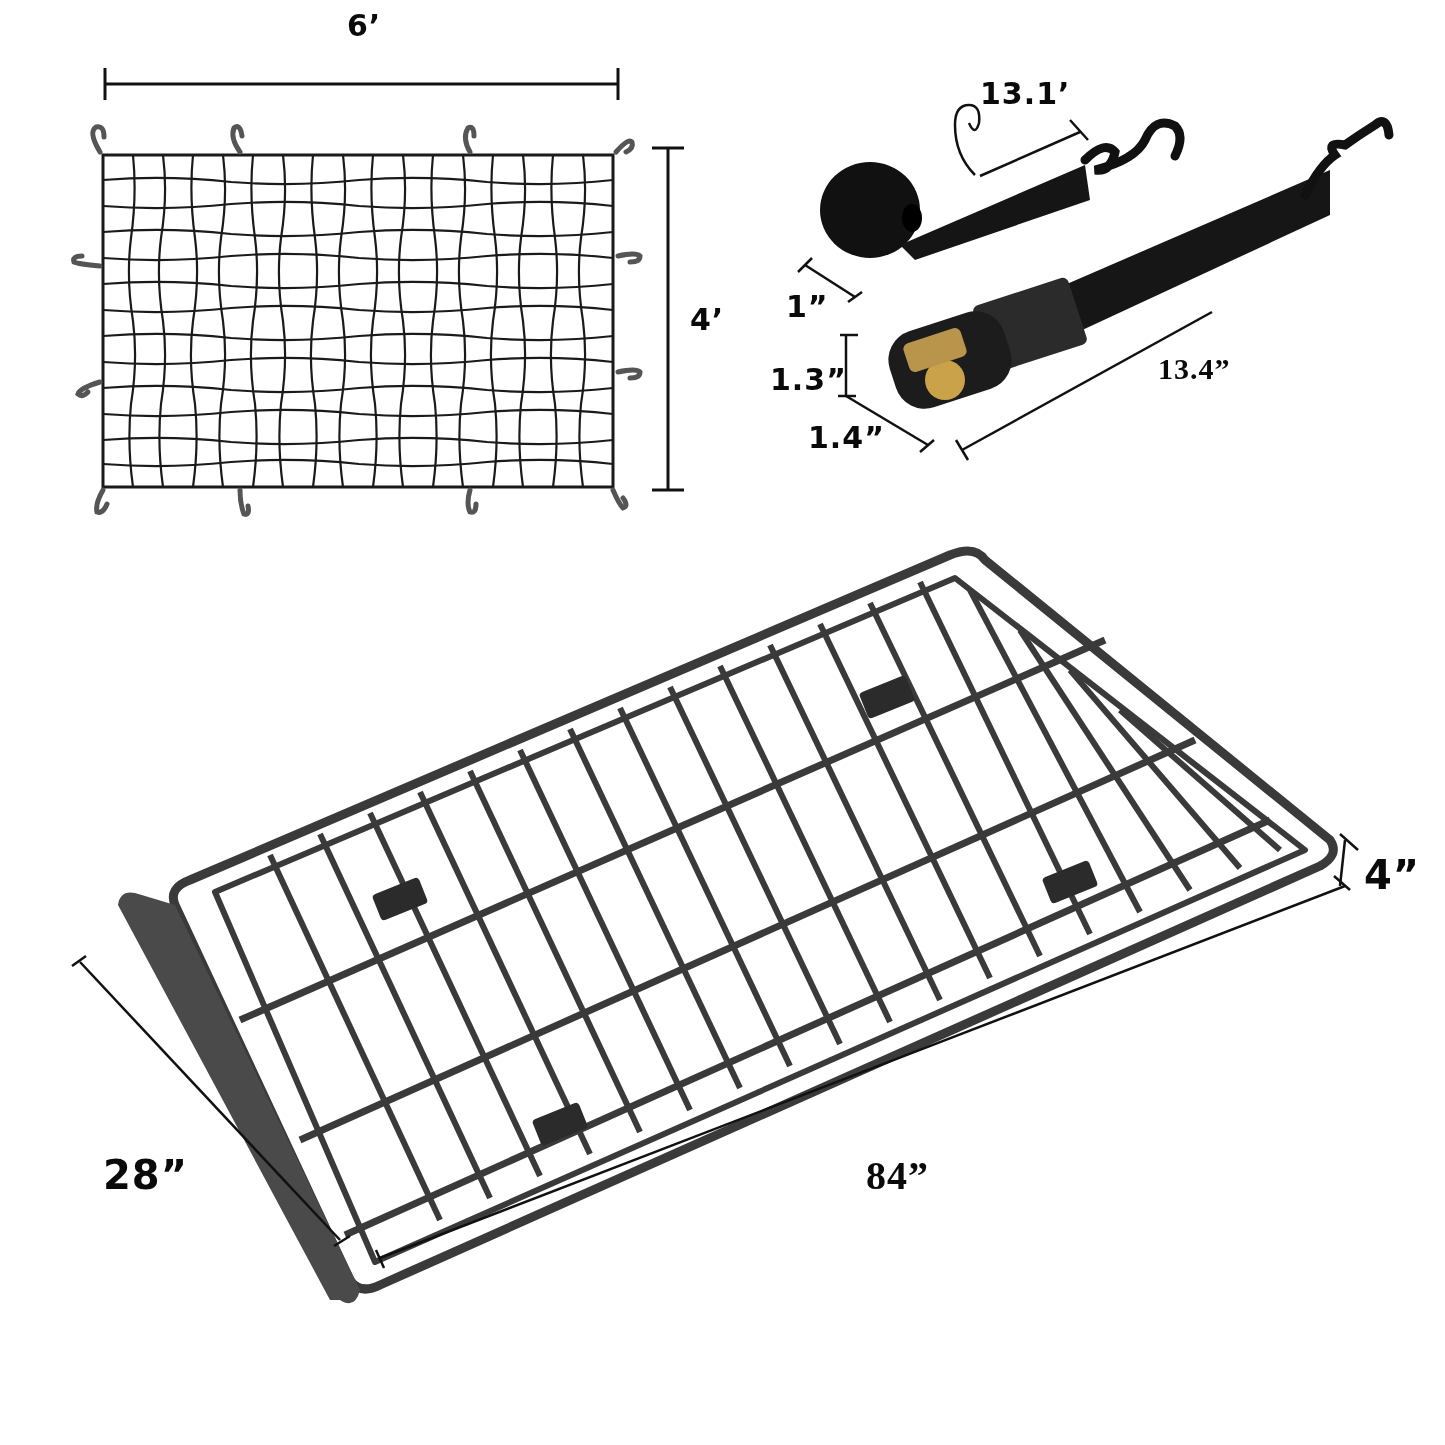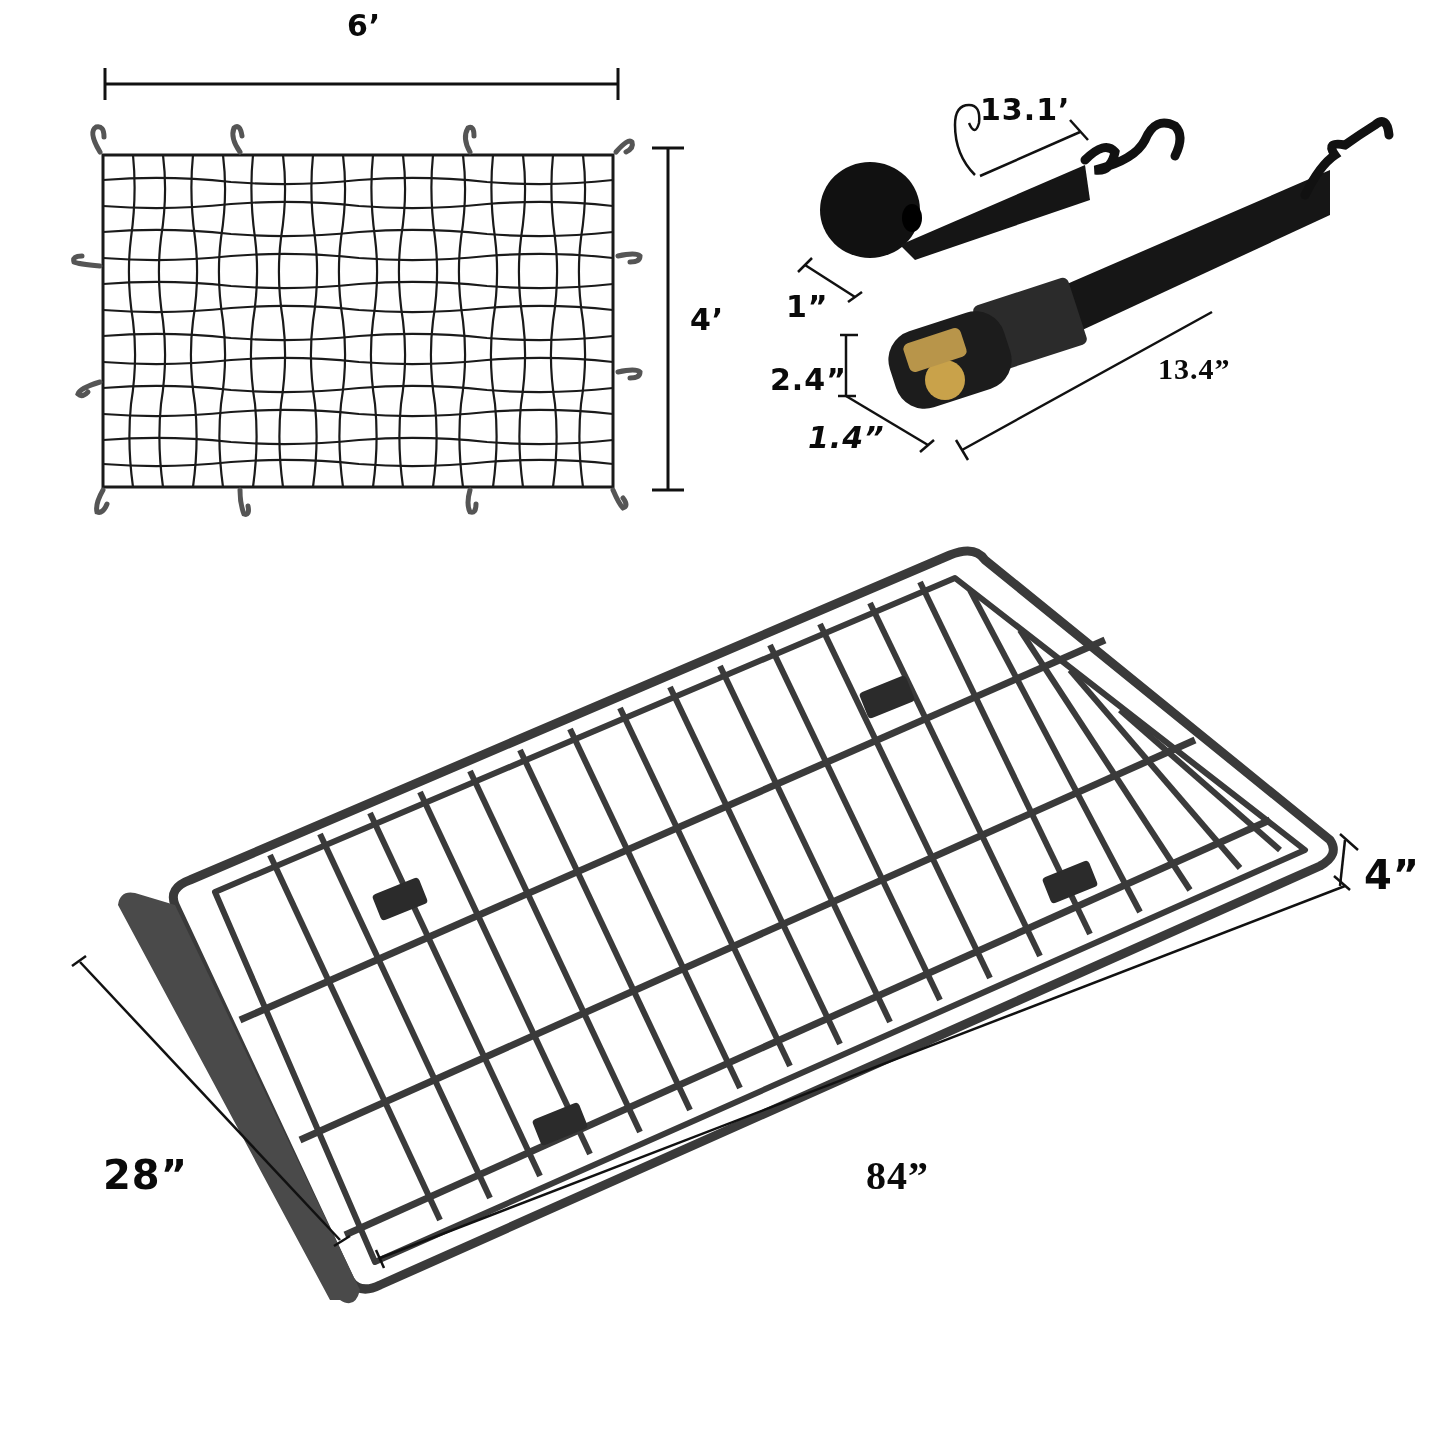--- a/index.html
+++ b/index.html
@@ -118,24 +118,24 @@
   <g stroke="#111" stroke-width="2.5">
     <line x1="846" y1="396" x2="928" y2="445"></line>
     <line x1="920" y1="452" x2="934" y2="440"></line>
   </g>
 
   <g stroke="#111" stroke-width="2.5">
     <line x1="962" y1="450" x2="1212" y2="312"></line>
     <line x1="956" y1="440" x2="968" y2="460"></line>
   </g>
 </svg>
-<div class="label l-sm" style="left:980px;top:76px;margin-top:16px;">13.1’</div>
+<div class="label l-sm" style="left:980px;top:76px;">13.1’</div>
 <div class="label l-sm" style="left:786px;top:289px;">1”</div>
-<div class="label l-sm" style="left:770px;top:362px;">2.4”</div>
-<div class="label l-sm" style="left:808px;top:420px;font-style:italic;">1.4”</div>
+<div class="label l-sm" style="left:770px;top:362px;">1.3”</div>
+<div class="label l-sm" style="left:808px;top:420px;">1.4”</div>
 <div class="label l-sm" style="left:1158px;top:352px;font-family:Liberation Serif, serif;">13.4”</div>
 
 <svg width="1445" height="1445" viewBox="0 0 1445 1445">
 
   <g fill="none" stroke="#3a3a3a" stroke-width="9" stroke-linejoin="round">
     <path d="M190 880 L950 555 Q975 545 985 560 L1330 840 Q1340 855 1320 866 L380 1285 Q360 1295 350 1280 L175 905 Q168 888 190 880 Z"></path>
     <path d="M215 892 L955 578 L1305 850 L375 1262 Z" stroke-width="6"></path>
   </g>
 
   <g stroke="#3a3a3a" stroke-width="7">

